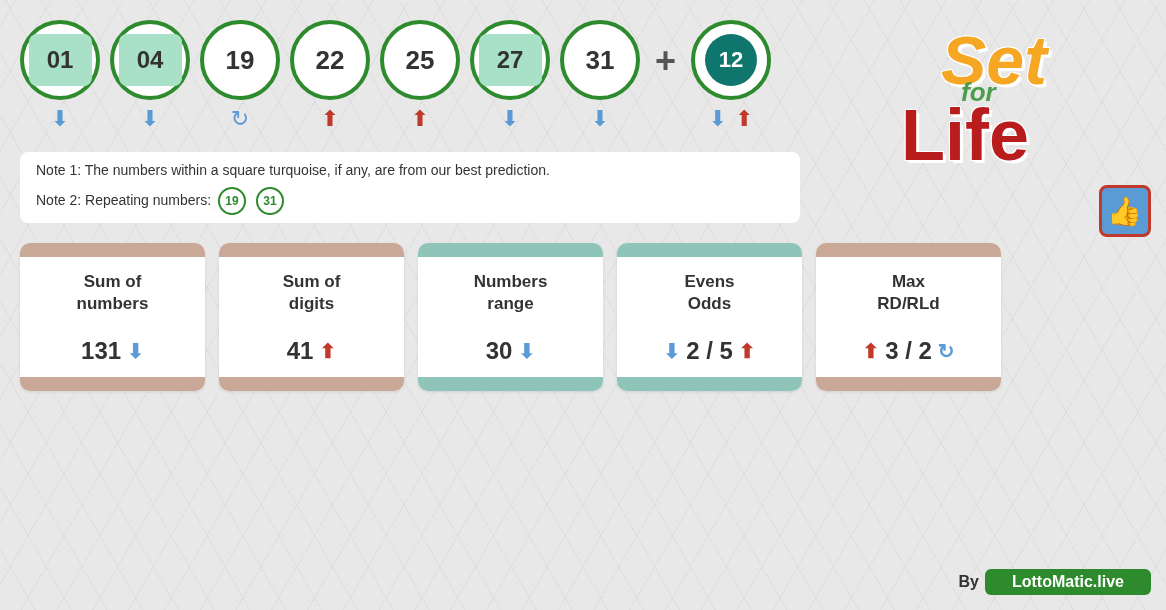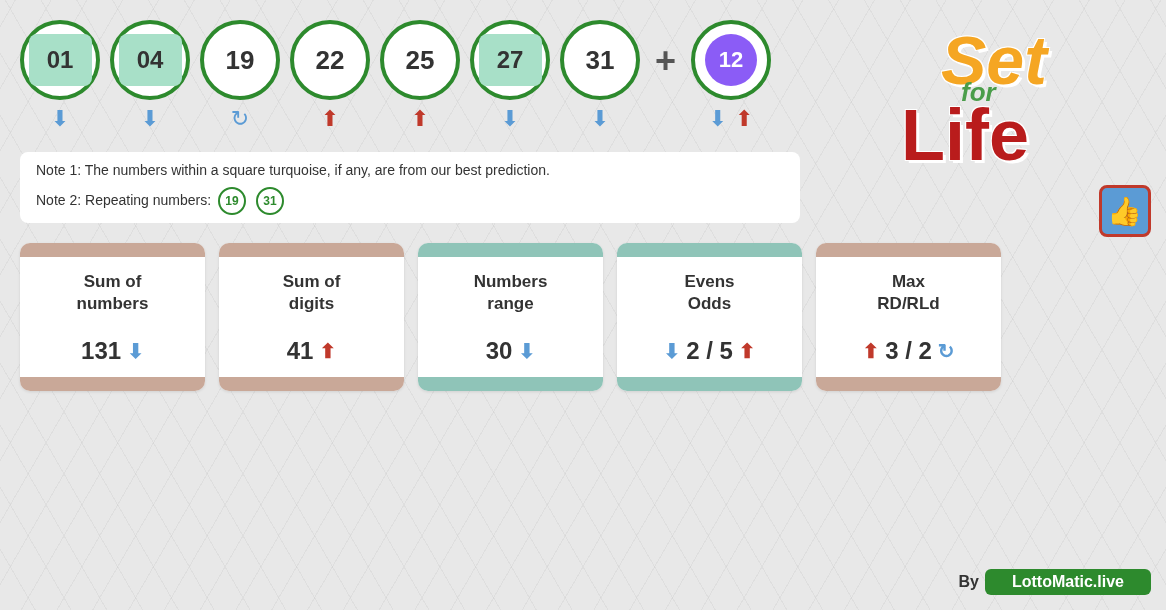--- a/index.html
+++ b/index.html
@@ -94,21 +94,21 @@
     }
 
     
     .ball.bonus {
       border-color: #2d8a2d;
       background: white;
     }
     .ball-inner-bonus {
       width: 52px;
       height: 52px;
-      background: #8b5cf6;
+      background: #0f766e;
       border-radius: 50%;
       display: flex;
       align-items: center;
       justify-content: center;
       font-size: 22px;
       font-weight: bold;
       color: white;
     }
 
     

